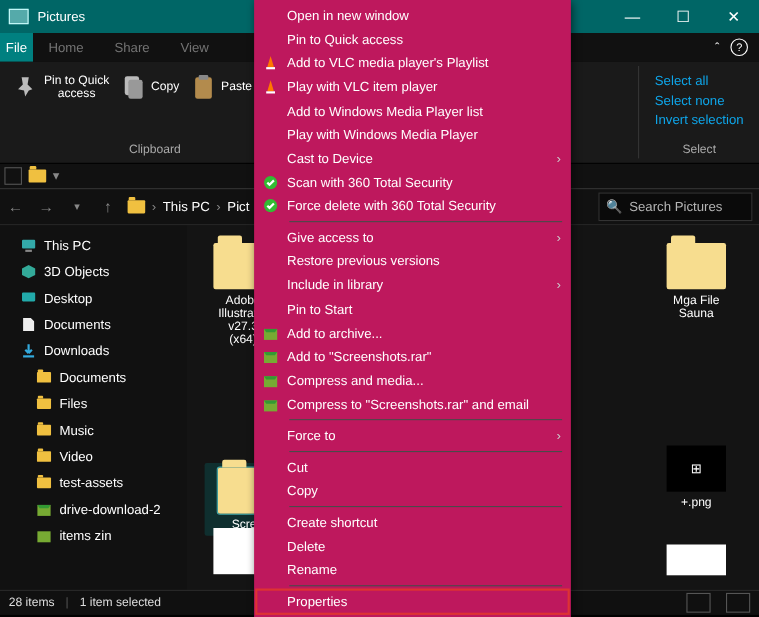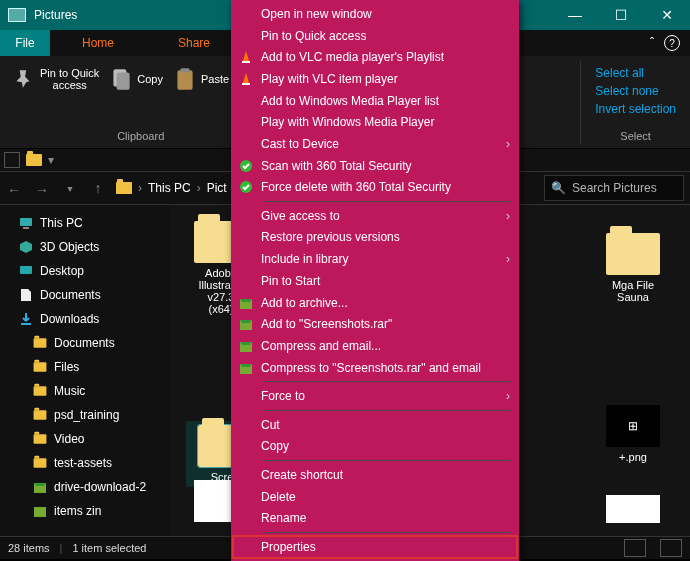--- a/index.html
+++ b/index.html
@@ -2,22 +2,22 @@
 <html><head>
 <meta charset="utf-8">
 <style>
 html,body{margin:0;padding:0;width:690px;height:561px;background:#000;font-family:"Segoe UI",Arial,sans-serif;font-size:12px;color:#fff;overflow:hidden}
 .titlebar{height:30px;background:#006666;display:flex;align-items:center}
 .titlebar .ticon{width:16px;height:12px;background:#5aa;margin:0 8px;border:1px solid #cff}
 .titlebar .title{flex:1;color:#fff}
 .winbtns{display:flex}
 .winbtn{width:46px;height:30px;display:flex;align-items:center;justify-content:center;color:#fff;font-size:14px}
 .ribtabs{height:26px;background:#111;display:flex;align-items:stretch}
-.filetab{background:#008080;color:#fff;width:50px;display:flex;align-items:center;justify-content:center}
-.rtab{color:#f97316;padding:0 32px;display:flex;align-items:center}
+.filetab{background:#008080;color:#fff;width:30px;display:flex;align-items:center;justify-content:center}
+.rtab{color:#737373;padding:0 14px;display:flex;align-items:center}
 .rarrow{margin-left:auto;display:flex;align-items:center;gap:10px;padding-right:10px;color:#fff}
 .ribbon{height:92px;background:#1a1a1a;display:flex;border-bottom:1px solid #000}
 .rgroup{display:flex;flex-direction:column;align-items:center;justify-content:flex-end;padding:4px 6px}
 .rv{display:flex;flex-direction:row;align-items:center;gap:2px;padding:4px}
 .rglabel{color:#aaa;font-size:11px;margin-top:auto;padding:2px 0}
 .ricon{width:28px;height:28px;display:flex;align-items:center;justify-content:center}
 .ricon svg{width:26px;height:26px}
 .rtext{color:#fff;font-size:11px;text-align:center;line-height:12px}
 .sep{width:1px;background:#333;margin:4px 0}
 .selgroup{display:flex;flex-direction:column;gap:4px;padding:6px 8px;color:#0ea5e9;font-size:12px}
@@ -200,24 +200,20 @@
     <div class="tnode sub">
         <div class="fldicn" style="transform:scale(.8)"></div>
         <span>Files</span>
       </div>
     <div class="tnode sub">
         <div class="fldicn" style="transform:scale(.8)"></div>
         <span>Music</span>
       </div>
     <div class="tnode sub">
         <div class="fldicn" style="transform:scale(.8)"></div>
-        <span>psd_training</span>
-      </div>
-    <div class="tnode sub">
-        <div class="fldicn" style="transform:scale(.8)"></div>
         <span>Video</span>
       </div>
     <div class="tnode sub">
         <div class="fldicn" style="transform:scale(.8)"></div>
         <span>test-assets</span>
       </div>
     <div class="tnode sub">
         <svg class="wr" viewBox="0 0 16 16">
           <rect x="2" y="4" width="12" height="10" fill="#7a3"></rect>
           <path d="M2 4h12l-2 3H4z" fill="#393"></path>
@@ -238,21 +234,21 @@
       <div class="lbl" style="white-space:pre-line">Adobe
 Illustrator
 v27.3
 (x64)</div>
     </div>
     <div style="width:100%"></div>
     <div class="item sel">
       <div class="fld"></div>
       <div class="lbl">Scree</div>
     </div>
-    <div class="item" style="position:absolute;right:22px;top:28px">
+    <div class="item" style="position:absolute;right:22px;top:16px">
       <div class="fld"></div>
       <div class="lbl" style="white-space:pre-line">Mga File
 Sauna</div>
     </div>
     <div class="item" style="position:absolute;right:22px;top:200px">
       <div class="thumb">
           <span>⊞</span>
         </div>
       <div class="lbl">+.png</div>
     </div>
@@ -369,21 +365,21 @@
       </span>
       <span class="mlabel">Add to "Screenshots.rar"</span>
     </div>
   <div class="mi">
       <span class="micon">
         <svg class="wr" viewBox="0 0 16 16">
           <rect x="2" y="4" width="12" height="10" fill="#7a3"></rect>
           <path d="M2 4h12l-2 3H4z" fill="#393"></path>
         </svg>
       </span>
-      <span class="mlabel">Compress and email...</span>
+      <span class="mlabel">Compress and media...</span>
     </div>
   <div class="mi">
       <span class="micon">
         <svg class="wr" viewBox="0 0 16 16">
           <rect x="2" y="4" width="12" height="10" fill="#7a3"></rect>
           <path d="M2 4h12l-2 3H4z" fill="#393"></path>
         </svg>
       </span>
       <span class="mlabel">Compress to "Screenshots.rar" and email</span>
     </div>

